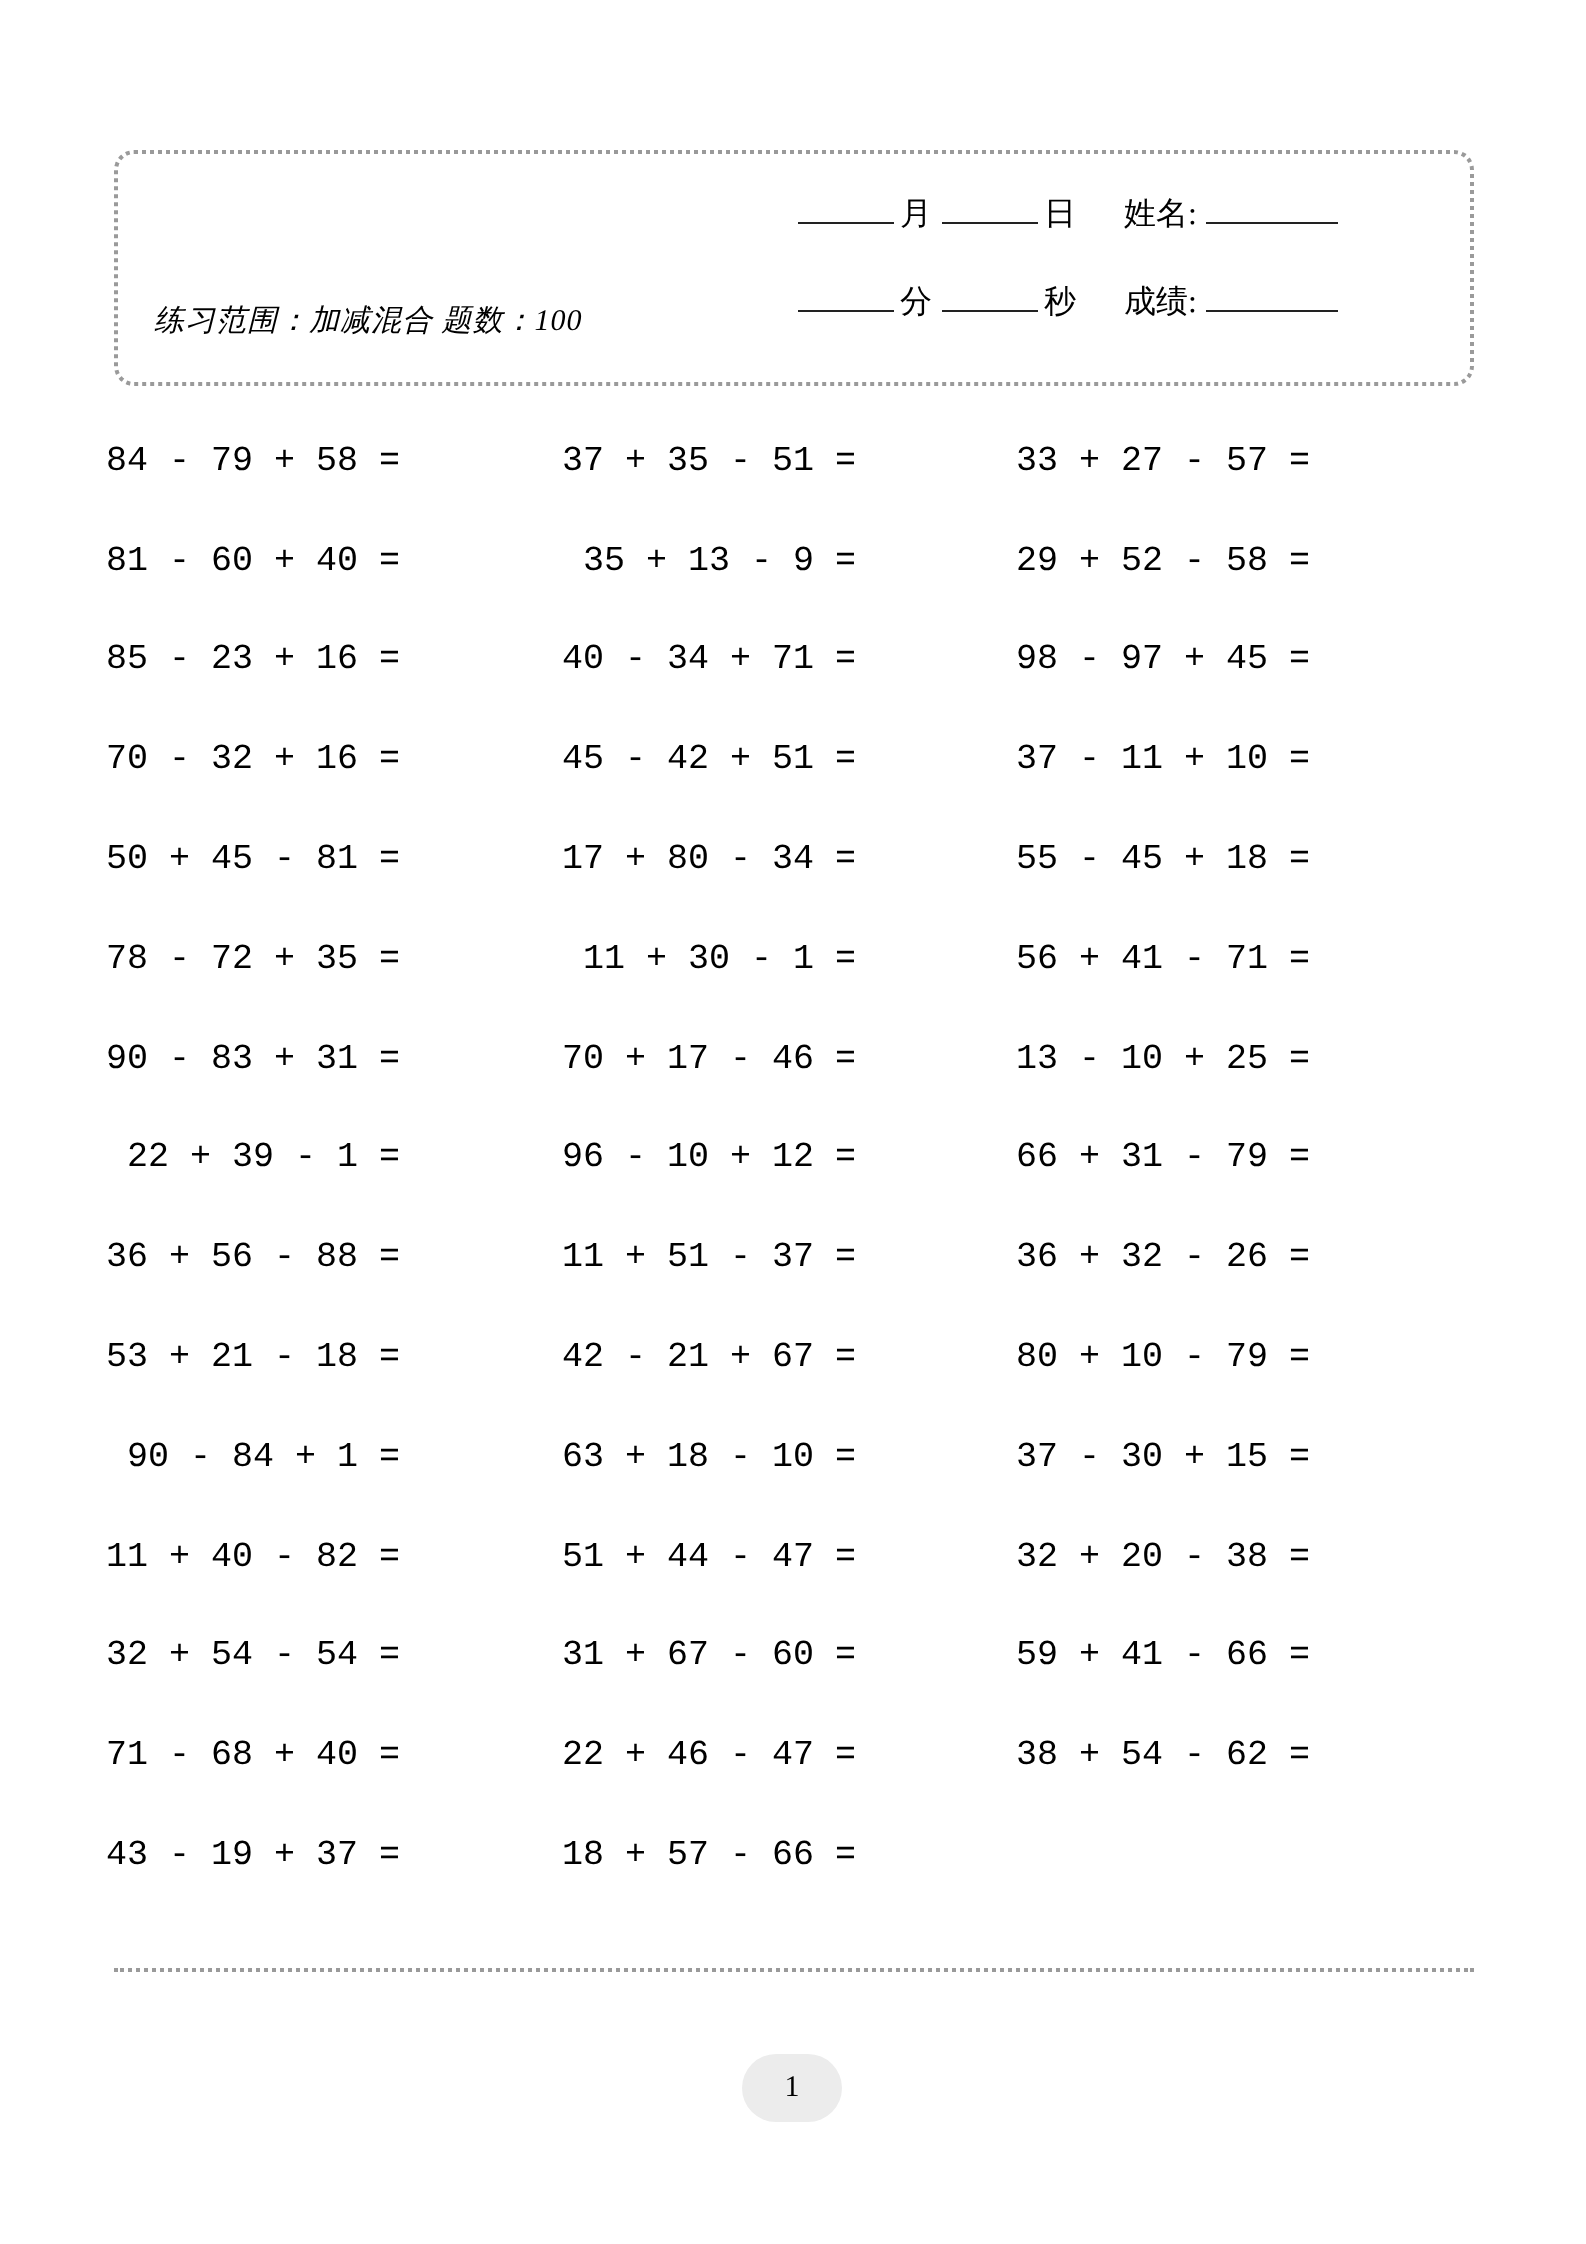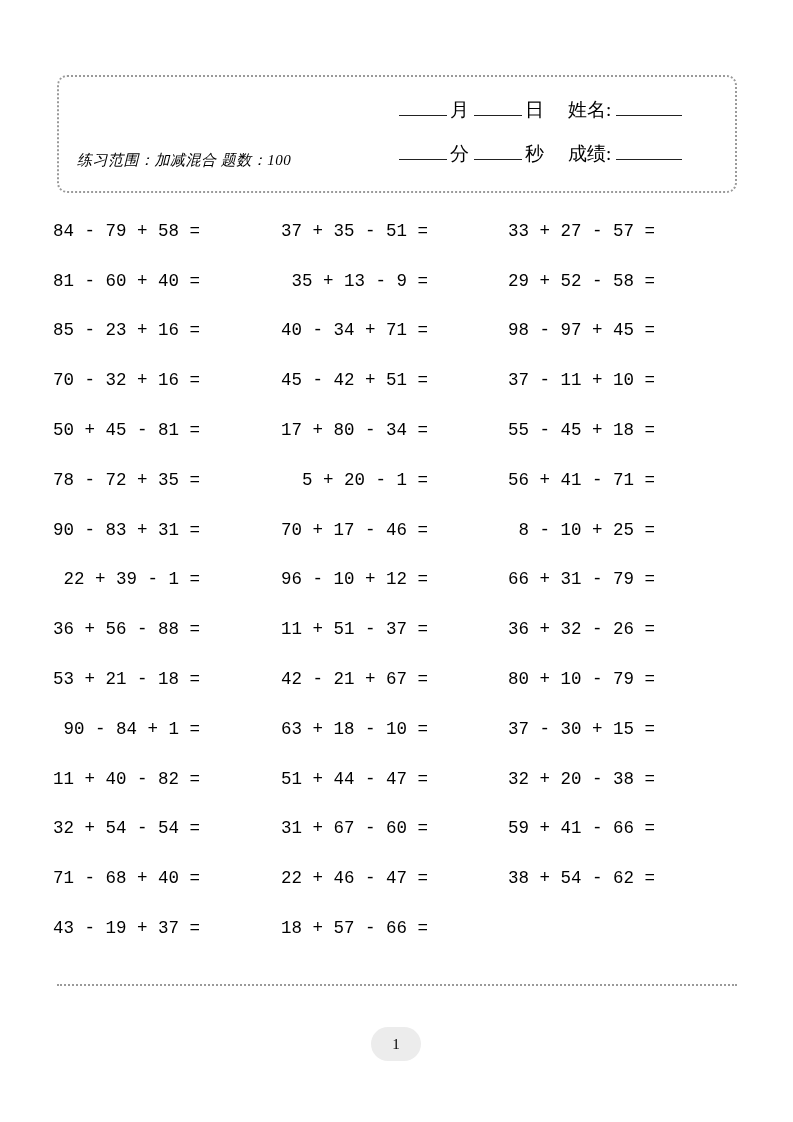--- a/index.html
+++ b/index.html
@@ -11,21 +11,21 @@
   }
   .header-box {
     position:absolute; left:57px; top:75px; width:680px; height:118px;
     border:2px dotted #9a9a9a; border-radius:10px; background:#fff;
   }
   .practice-info {
     position:absolute; left:18px; top:74px;
     font-size:15px; letter-spacing:0.5px; white-space:nowrap;font-style:italic;
   }
   .hline {
-    position:absolute; left:340px; font-size:19px; white-space:nowrap;
+    position:absolute; left:340px; font-size:16px; white-space:nowrap;
   }
   .hline1 { top:20px; }
   .hline2 { top:64px; }
   .blank {
     display:inline-block; width:48px; height:15px;
     border-bottom:1.5px solid #222; vertical-align:baseline;
   }
   .blank.long { width:66px; }
   .hlabel { margin:0 5px 0 3px; }
   .gap { display:inline-block; width:16px; }
@@ -77,25 +77,25 @@
       <div class="problem-cell">85 - 23 + 16 =</div>
       <div class="problem-cell">40 - 34 + 71 =</div>
       <div class="problem-cell">98 - 97 + 45 =</div>
       <div class="problem-cell">70 - 32 + 16 =</div>
       <div class="problem-cell">45 - 42 + 51 =</div>
       <div class="problem-cell">37 - 11 + 10 =</div>
       <div class="problem-cell">50 + 45 - 81 =</div>
       <div class="problem-cell">17 + 80 - 34 =</div>
       <div class="problem-cell">55 - 45 + 18 =</div>
       <div class="problem-cell">78 - 72 + 35 =</div>
-      <div class="problem-cell">5 + 20 - 1 =</div>
+      <div class="problem-cell">11 + 30 - 1 =</div>
       <div class="problem-cell">56 + 41 - 71 =</div>
       <div class="problem-cell">90 - 83 + 31 =</div>
       <div class="problem-cell">70 + 17 - 46 =</div>
-      <div class="problem-cell">8 - 10 + 25 =</div>
+      <div class="problem-cell">13 - 10 + 25 =</div>
       <div class="problem-cell">22 + 39 - 1 =</div>
       <div class="problem-cell">96 - 10 + 12 =</div>
       <div class="problem-cell">66 + 31 - 79 =</div>
       <div class="problem-cell">36 + 56 - 88 =</div>
       <div class="problem-cell">11 + 51 - 37 =</div>
       <div class="problem-cell">36 + 32 - 26 =</div>
       <div class="problem-cell">53 + 21 - 18 =</div>
       <div class="problem-cell">42 - 21 + 67 =</div>
       <div class="problem-cell">80 + 10 - 79 =</div>
       <div class="problem-cell">90 - 84 + 1 =</div>

